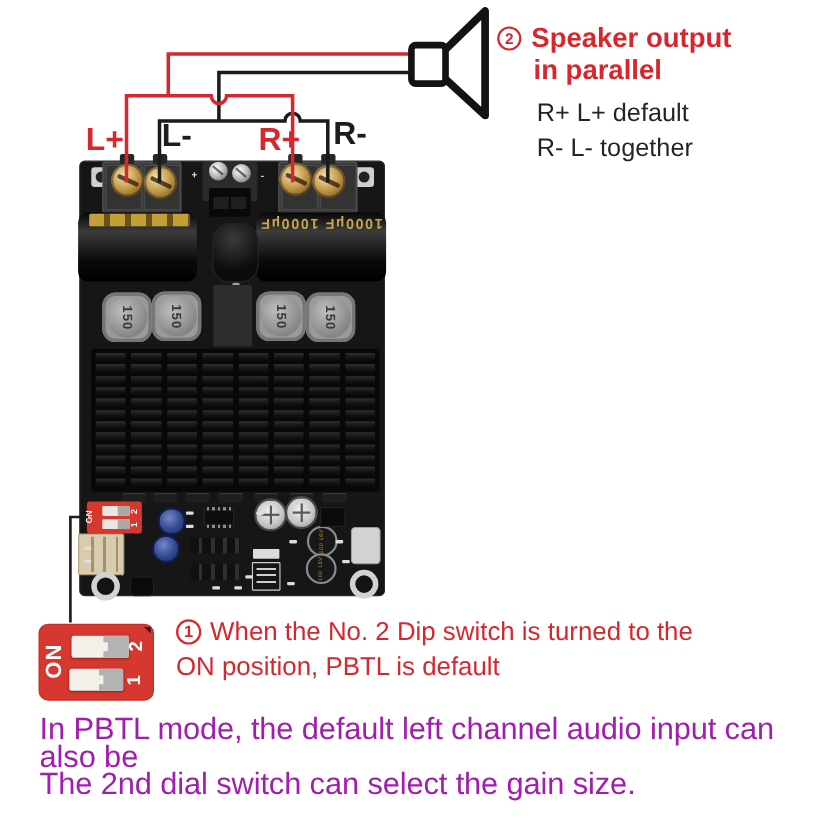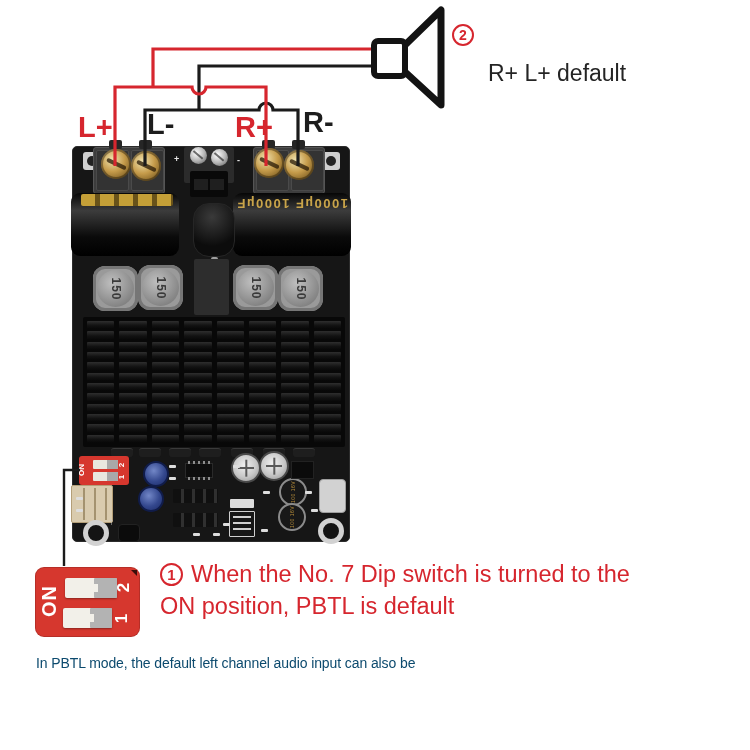--- a/index.html
+++ b/index.html
@@ -95,21 +95,21 @@
   .dz-num{transform:rotate(-90deg);color:#fff;font-size:17px;font-weight:700;line-height:1;}
   .dz-notch{right:3px;top:3px;width:0;height:0;border-left:6px solid transparent;border-top:6px solid #3a0e0a;}
 
   
   .note1{position:absolute;left:160px;top:560px;z-index:6;color:var(--red);font-size:23.5px;font-weight:400;width:580px;}
   .note1 .l1{display:flex;align-items:center;gap:8px;height:28px;}
   .note1 .circ{width:23px;height:23px;font-size:15px;}
   .note1 .l2{margin-top:4px;line-height:28px;}
 
   
-  .footer{position:absolute;left:36px;top:651px;z-index:6;color:#0c4a6e;font-size:14px;line-height:24.8px;font-weight:400;letter-spacing:-.1px;}
+  .footer{position:absolute;left:36px;top:651px;z-index:6;color:#a21caf;font-size:28px;line-height:24.8px;font-weight:400;letter-spacing:-.1px;}
 </style>
 </head>
 <body>
 
 <div class="page">
 
   <svg class="wiresvg" width="750" height="750" viewBox="0 0 750 750">
     <path class="wire-black" d="M145 166 V110 H259 A7 7 0 0 1 273 110 H298 V166"></path>
     <path class="wire-black" d="M199 110 V66 H377"></path>
     <path class="wire-red" d="M115 166 V87 H192 A7 7 0 0 0 206 87 H266 V166"></path>
@@ -122,22 +122,25 @@
   </svg>
 
   <div class="tlabel red" style="left:78px;top:113px;">L+</div>
   <div class="tlabel blk" style="left:147px;top:110px;">L-</div>
   <div class="tlabel red" style="left:235px;top:113px;">R+</div>
   <div class="tlabel blk" style="left:303px;top:108px;">R-</div>
 
   <div class="note2">
     <div class="n2-t1">
       <span class="circ">2</span>
-    </div>
+      <span>Speaker output</span>
+    </div>
+    <div class="n2-t2">in parallel</div>
     <div class="n2-d first">R+ L+ default</div>
+    <div class="n2-d">R- L- together</div>
   </div>
 
   <div class="board">
     <div class="tab" style="left:10px;top:5px;"></div>
     <div class="tab" style="left:249px;top:5px;"></div>
 
     <div class="tblock" style="left:20px;top:0;width:72px;height:47px;">
       <div class="cell" style="left:2px;"></div>
       <div class="cell" style="left:37px;"></div>
     </div>
@@ -351,21 +354,22 @@
         <i></i>
       </div>
     <span class="dz-num" style="left:84px;top:12px;">2</span>
     <span class="dz-num" style="left:82px;top:43px;">1</span>
     <div class="dz-notch"></div>
   </div>
 
   <div class="note1">
     <div class="l1">
       <span class="circ">1</span>
-      <span>When the No. 7 Dip switch is turned to the</span>
+      <span>When the No. 2 Dip switch is turned to the</span>
     </div>
     <div class="l2">ON position, PBTL is default</div>
   </div>
 
   <div class="footer">
     <div>In PBTL mode, the default left channel audio input can also be</div>
+    <div>The 2nd dial switch can select the gain size.</div>
   </div>
 </div>
 
 </body></html>

